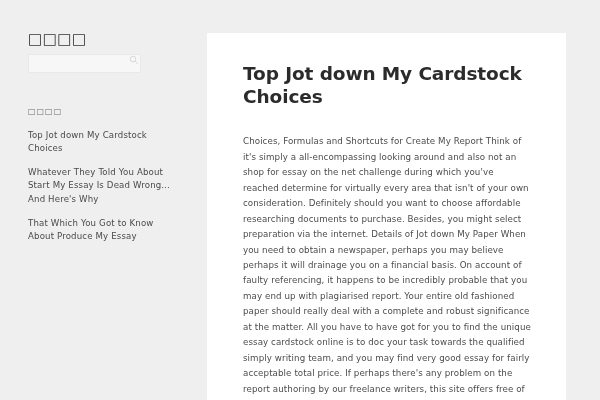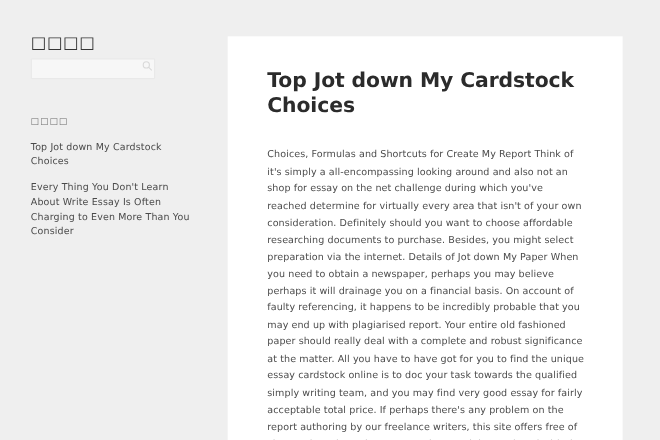--- a/index.html
+++ b/index.html
@@ -183,21 +183,24 @@
       </form>
     </div>
 
     <div class="widget">
       <h2 class="widget-title">□□□□</h2>
       <ul class="widget-list">
         <li>
           <a href="#">Top Jot down My Cardstock Choices</a>
         </li>
         <li>
-          <a href="#">Every Thing You Don't Learn About Write Essay Is Often Charging to Even More Than You Consider</a>
+          <a href="#">Whatever They Told You About Start My Essay Is Dead Wrong…And Here's Why</a>
+        </li>
+        <li>
+          <a href="#">That Which You Got to Know About Produce My Essay</a>
         </li>
       </ul>
     </div>
 
   </div>
 
   <div id="content-panel">
     <article>
       <h1 class="entry-title">Top Jot down My Cardstock Choices</h1>
       <div class="entry-content">

